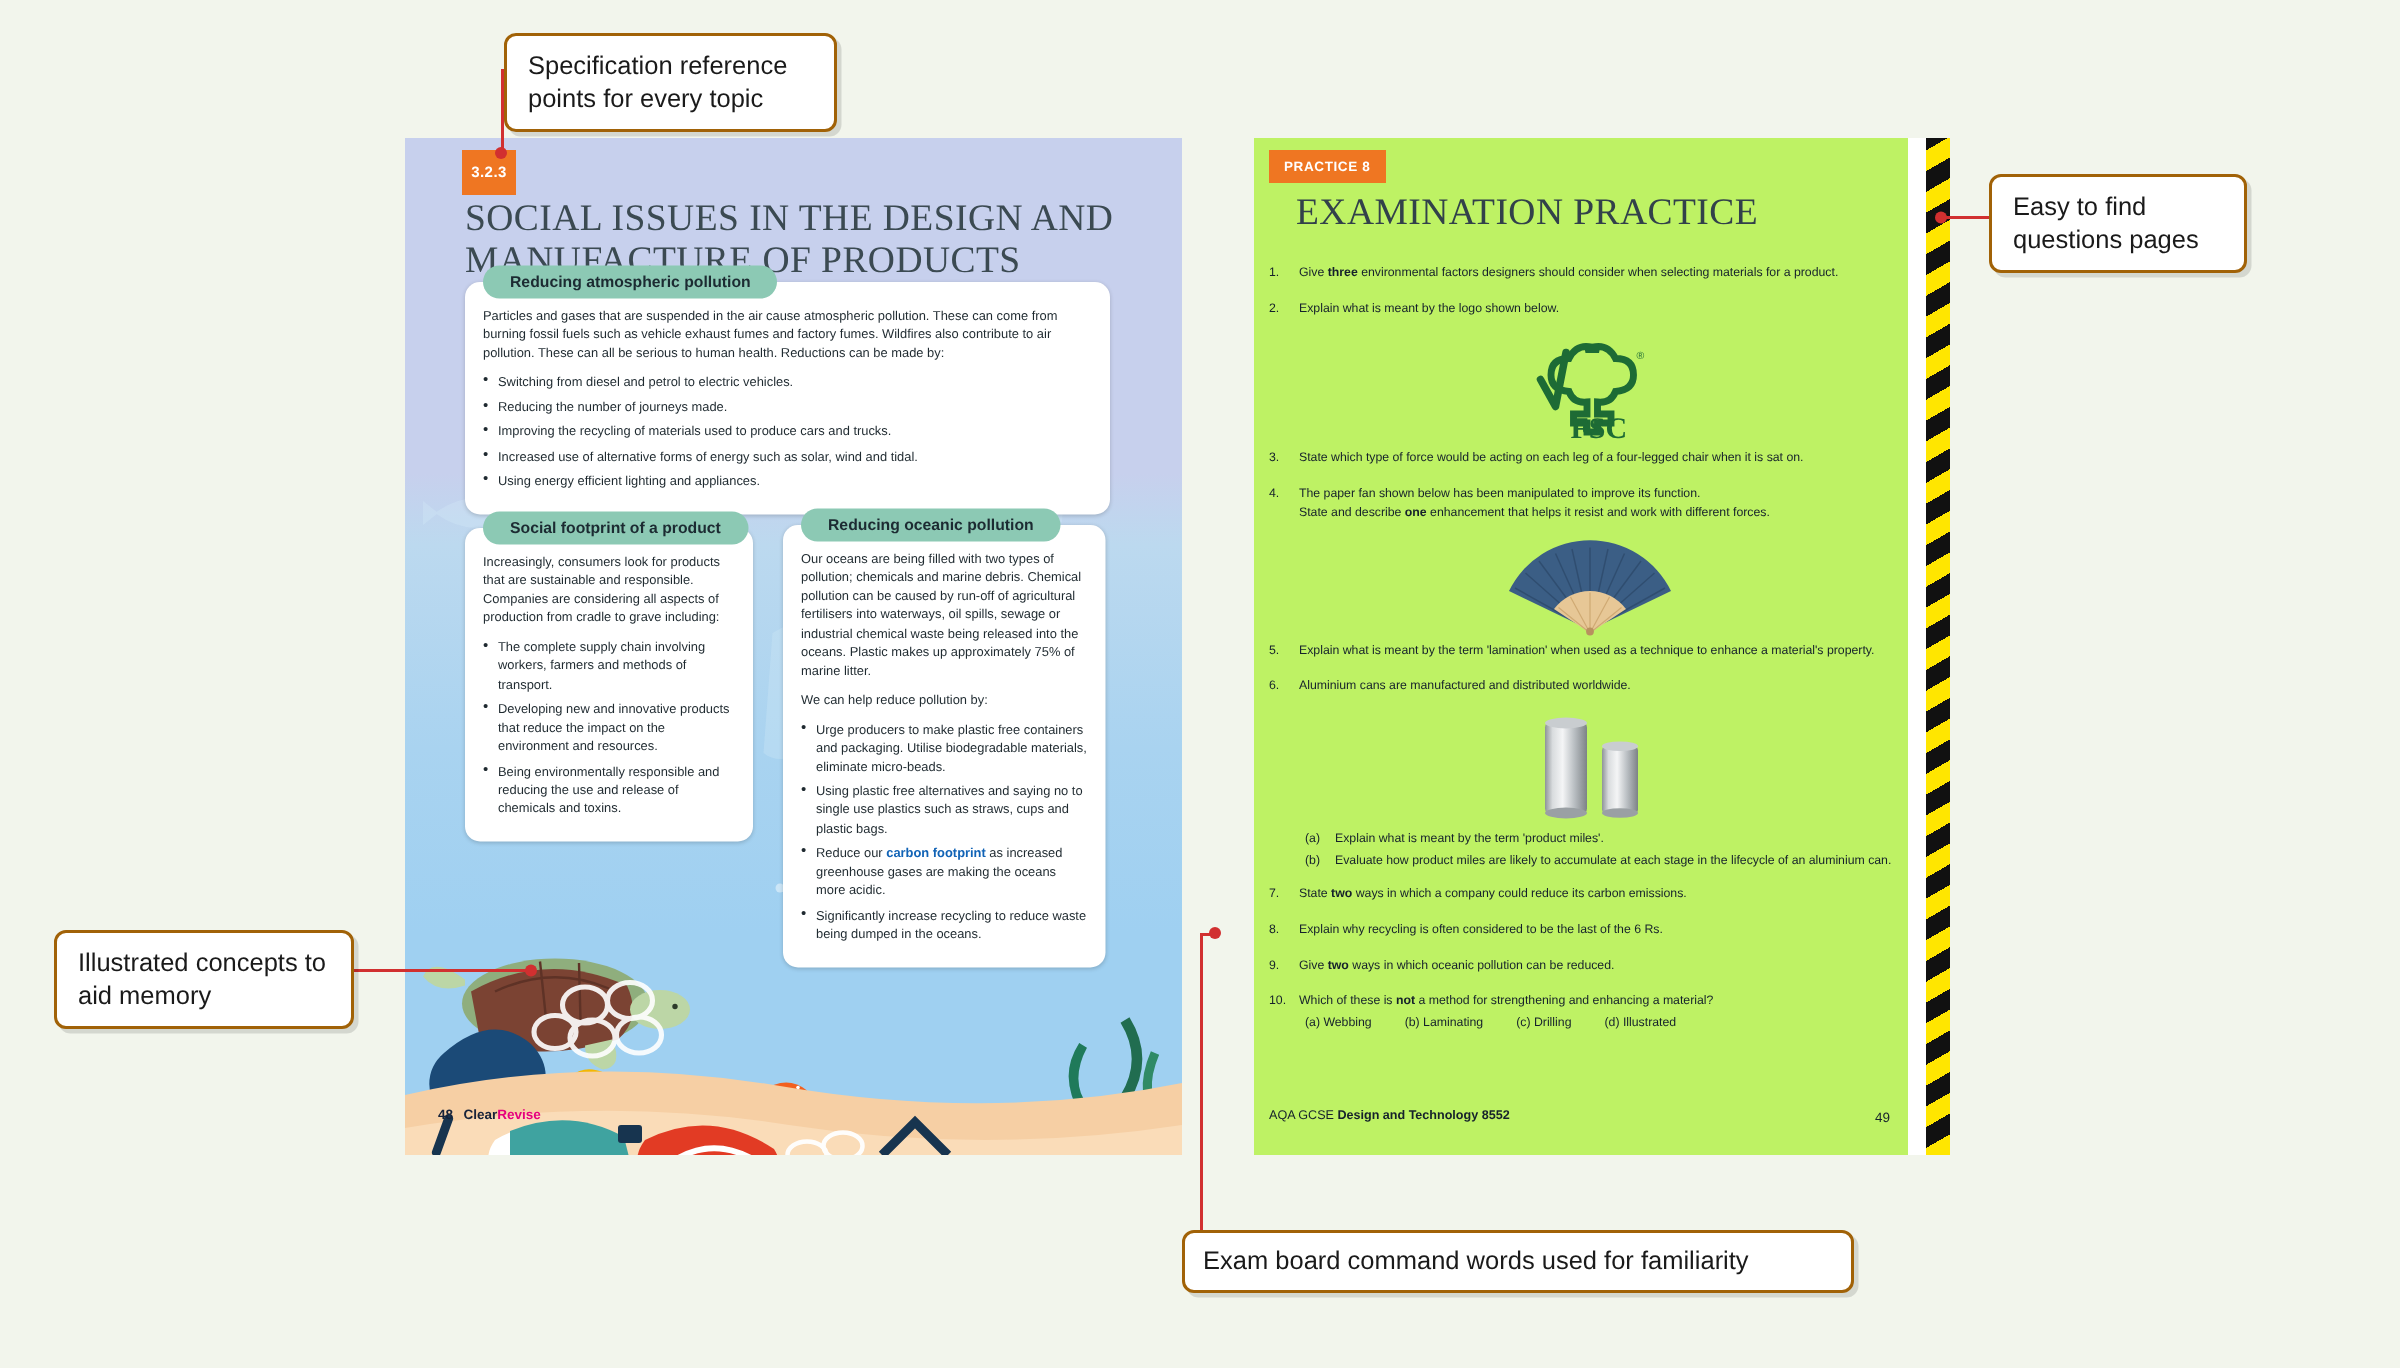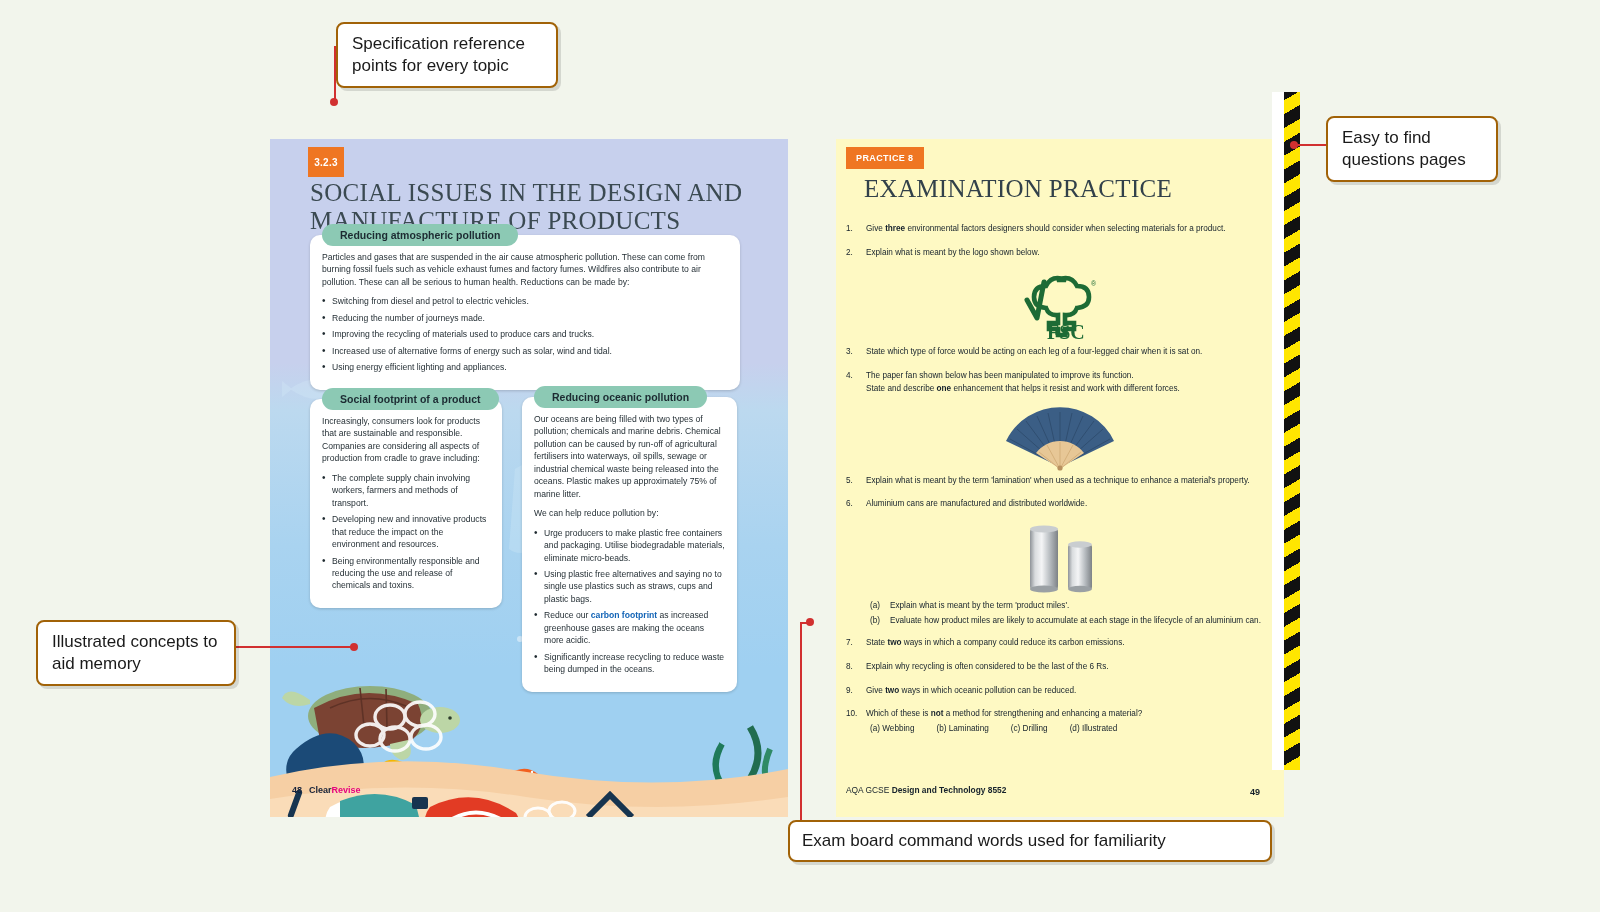--- a/index.html
+++ b/index.html
@@ -6,21 +6,21 @@
   html, body {
     width: 1600px; height: 912px;
     background: #f2f5ec;
     font-family: "Liberation Sans", sans-serif;
     overflow: hidden;
   }
   #root { position: relative; width: 1600px; height: 912px; background: #f2f5ec; }
 
   
   .spread { position: absolute; left: 270px; top: 92px; width: 1030px; height: 678px; }
-  .page { position: absolute; top: 0; height: 678px; background: #fef9c3; margin-top: 47px; }
+  .page { position: absolute; top: 0; height: 678px; background: #bef264; }
   .page-left  { left: 0;    width: 518px; overflow: hidden; }
   .page-right { left: 566px; width: 448px; }
 
   
   .lp-sky { position: absolute; inset: 0; background: linear-gradient(#c7d0ed 0%, #c7d0ed 33%, #bcd9ef 40%, #a9d3f0 60%, #9fd0f1 78%, #9fd0f1 100%); }
 
   
   .spec-badge {
     position: absolute; left: 38px; top: 8px; width: 36px; height: 30px;
     background: #ef7622; color: #fff; font-weight: bold; font-size: 10px;
@@ -74,42 +74,42 @@
   .q-marks.row2 { top: 13px; }
   .sub { display: flex; margin-top: 2px; padding-left: 24px; }
   .sub-l { width: 20px; flex: 0 0 20px; }
   .mcq { display: flex; gap: 22px; padding-left: 24px; margin-top: 2px; }
   b { font-weight: bold; }
 
   
   .fig { display: flex; justify-content: center; margin: 8px 0 4px 0; }
 
   .rp-footer { position: absolute; left: 10px; bottom: 22px; font-size: 8.4px; color: #15212b; }
-  .rp-pnum { position: absolute; right: 24px; bottom: 20px; font-size: 9px; font-weight: bold; color: #15212b; }
+  .rp-pnum { position: absolute; right: 24px; bottom: 20px; font-size: 9px; font-weight: normal; color: #15212b; }
 
   
   .edge {
     position: absolute; left: 1014px; top: 0; width: 16px; height: 678px;
     background: repeating-linear-gradient(-30deg,#ffe600 0 12px,#111 12px 24px);
   }
   .edge-white { position: absolute; left: 1002px; top: 0; width: 12px; height: 678px; background:#fff; }
 
   
   .callout {
     position: absolute; background: #fff; border: 2px solid #a16207;
     border-radius: 8px; box-shadow: 3px 3px 0 rgba(0,0,0,.12);
     font-size: 17px; line-height: 1.3; color: #1a1a1a; padding: 9px 14px;
   }
   .leader { position: absolute; background: #d13030; }
   .dot { position: absolute; width: 8px; height: 8px; border-radius: 50%; background: #d13030; }
 
   .co-spec { left: 336px; top: 22px; width: 222px; }
   .co-easy { left: 1326px; top: 116px; width: 172px; }
   .co-illus { left: 36px; top: 620px; width: 200px; }
-  .co-exam { left: 788px; top: 820px; width: 484px; font-size: 17px; padding: 8px 12px; }
+  .co-exam { left: 788px; top: 820px; width: 448px; font-size: 17px; padding: 8px 12px; }
 
   svg { display: block; }
 </style>
 </head>
 <body>
 
 <div id="root">
 
   <div class="spread">
 

